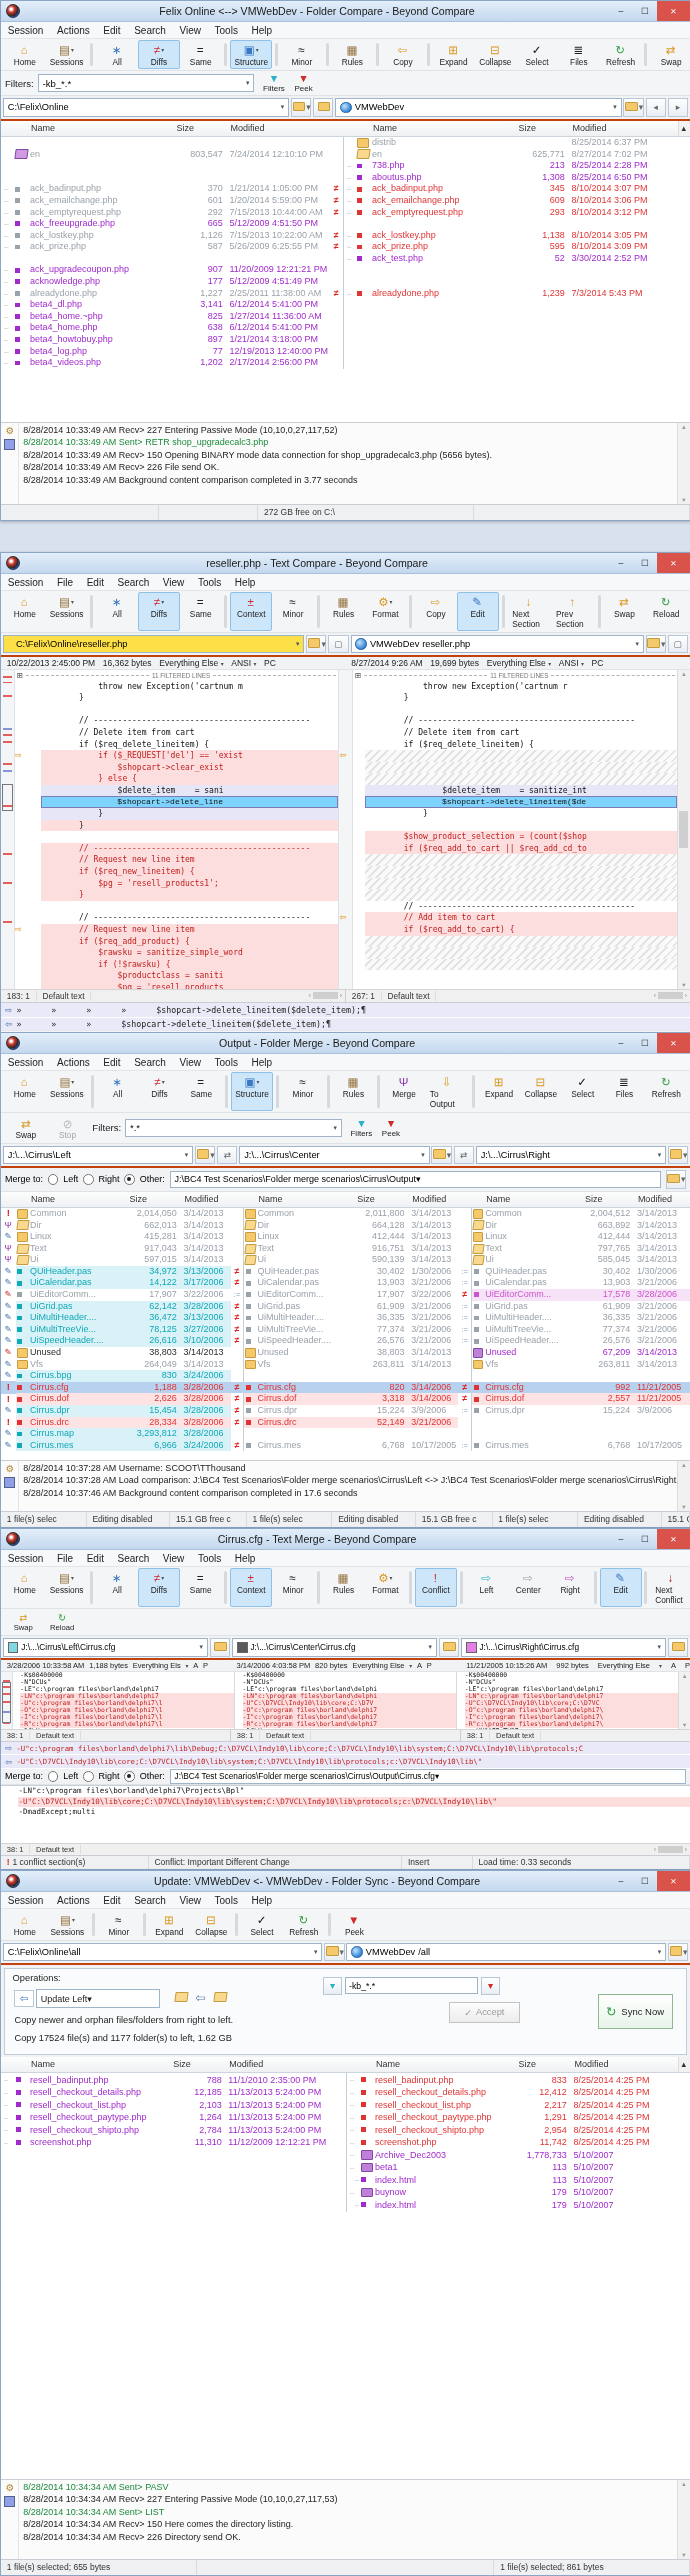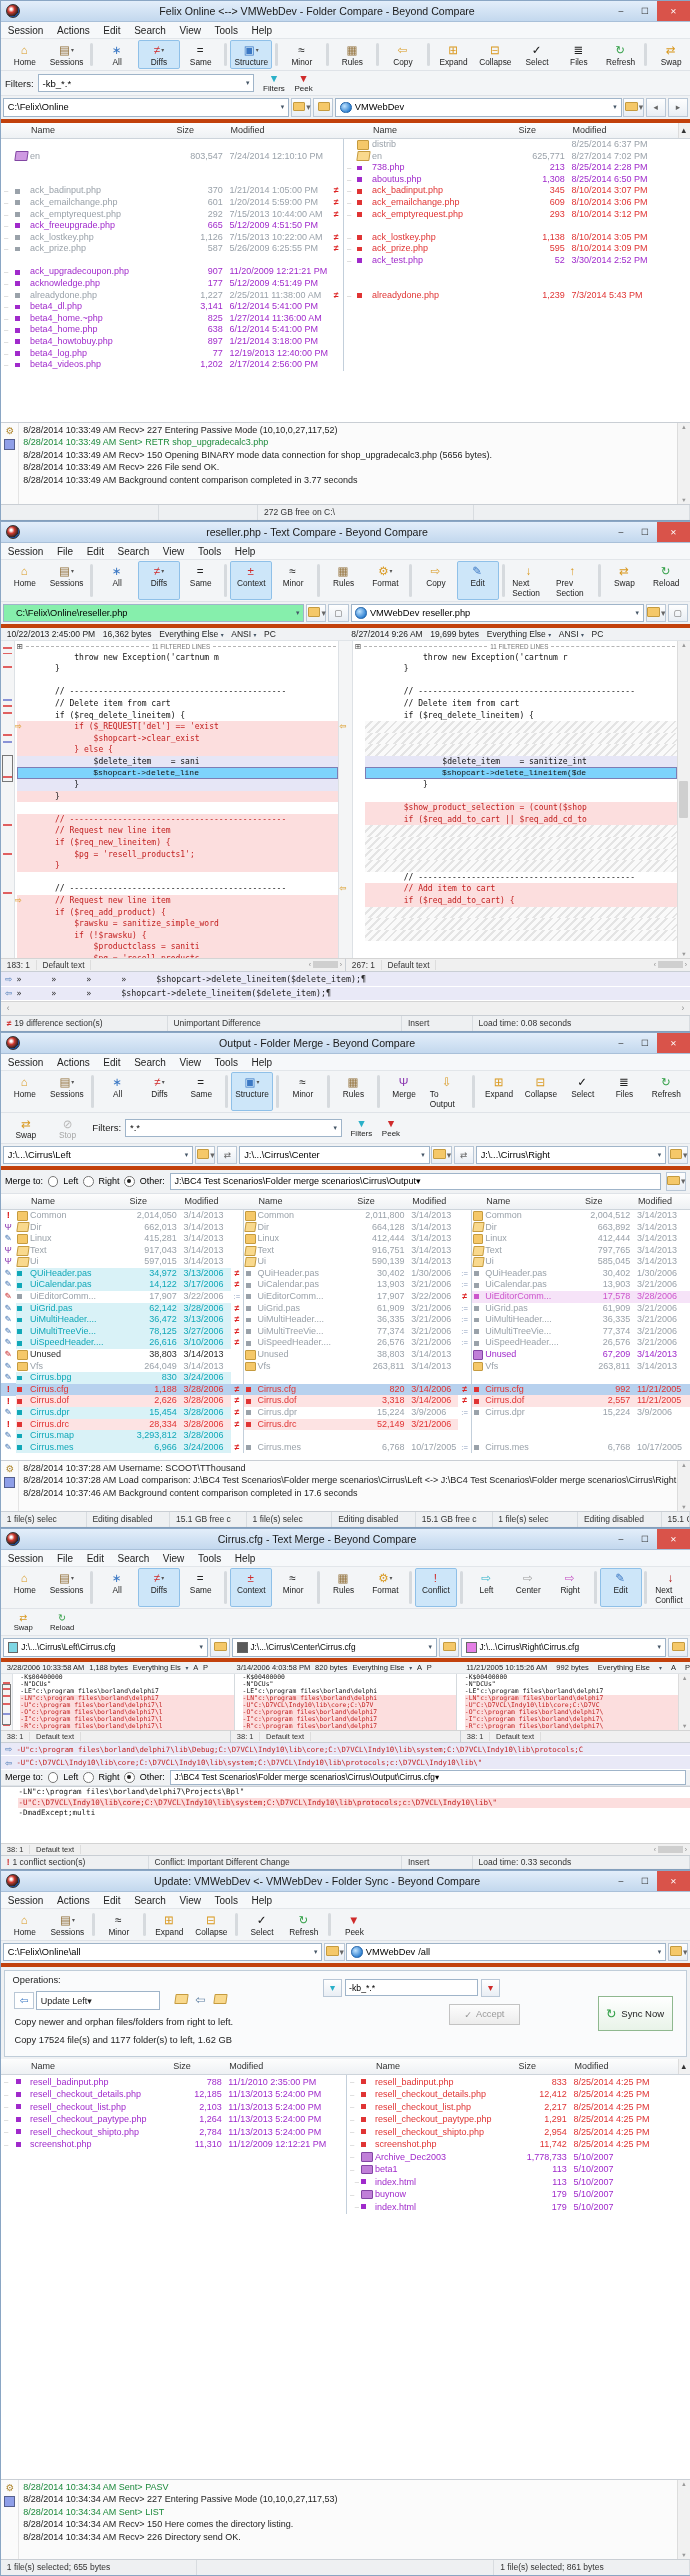--- a/index.html
+++ b/index.html
@@ -33,23 +33,23 @@
   .gold{color:#d9981e}.red{color:#cf2b2b}.grnc{color:#2f9e44}.bluc{color:#3b78c4}.brn{color:#92703a}
   .gryc{color:#9a9a9a}.blk{color:#222}.cyc{color:#2ab0c8}.magc{color:#c24ac2}.purc{color:#8a36b0}.red2{color:#b01212}
   
   .frow2{display:flex;align-items:center;background:#f3f5f7;border-bottom:1px solid #dfe3e8;padding:1px 3.9px;gap:3.9px;}
   .flbl{font-size:9.6px;color:#222;}
   .fcombo{width:207px;height:16.4px;border:1px solid #9fb4c9;background:#fff;display:flex;align-items:center;font-size:9.6px;padding:0 3.9px;}
   .fcombo .cv{flex:1;white-space:nowrap;overflow:hidden}.fcombo .dd{font-size:6.8px;color:#456;}
   .minibtn{display:flex;flex-direction:column;align-items:center;font-size:8px;color:#222;padding:1px 4.8px;}
   .minibtn .tbi{font-size:10.6px;line-height:11.6px;}
   
-  .prow{display:flex;align-items:center;gap:1.9px;padding:1.9px 1.9px;background:#f0f2f4;border-bottom:4px solid #c2410c;}
+  .prow{display:flex;align-items:center;gap:1.9px;padding:1.9px 1.9px;background:#f0f2f4;border-bottom:2px solid #c2410c;}
   .combo{height:16.4px;border:1px solid #9fb4c9;background:#fff;display:flex;align-items:center;font-size:9.3px;padding:0 3.9px;gap:2.9px;min-width:0;}
-  .combo.focus{background:#86efac;padding-left:12px;}
+  .combo.focus{background:#fde047;padding-left:12px;}
   .combo .cv{flex:1;white-space:nowrap;overflow:hidden;}
   .combo .dd{font-size:6.8px;color:#456;flex:0 0 auto;}
   .pbtn{flex:0 0 auto;width:18.3px;height:16.4px;border:1px solid #b9c7d6;background:linear-gradient(#fefefe,#e9eef4);
     display:flex;align-items:center;justify-content:center;font-size:8.7px;color:#666;gap:1px;}
   .globe{width:9.6px;height:9.6px;border-radius:50%;flex:0 0 9.6px;border:1px solid #1a5fa8;
     background:radial-gradient(circle at 35% 35%,#bfe3ff,#2d7fd0 75%);}
   .sq{width:8.7px;height:8.7px;flex:0 0 8.7px;border:1px solid #666;}
   .sq.cy{background:#7fd7e4}.sq.gr{background:#5a5a5a}.sq.mg{background:#e57fe5}
   
   .lhdr{background:linear-gradient(#fdfdfd,#eef1f4);border-bottom:1px solid #cdd4db;font-size:9px;color:#333;height:15.4px;line-height:15.4px;}
@@ -706,21 +706,21 @@
       </div>
   </div>
   <div class="sb">
     <span class="sbc" style="width:145px"></span>
       <span class="sbc" style="width:87px"></span>
     <span class="sbc" style="width:203px">272 GB free on C:\</span>
     <span class="sbc" style="flex:1"></span>
   </div>
 </div>
 
-<div class="win" id="win2" style="top:521px;height:509px">
+<div class="win" id="win2" style="top:552px;height:509px">
   <div class="tbar">
     <span class="appic"></span>
     <span class="ttl">reseller.php - Text Compare - Beyond Compare</span>
     <span class="wbtns">
         <span class="wb">–</span>
         <span class="wb">☐</span>
         <span class="wb cl">✕</span>
       </span>
   </div>
   <div class="menu">
@@ -937,21 +937,21 @@
     </div>
     <div class="cpane">
       <div class="banner">
           <span class="bx">⊞</span>
           <span class="ln"></span>
           <span>11 FILTERED LINES</span>
           <span class="ln"></span>
         </div>
       <span class="secarr" style="top:81px">⇨</span>
       <span class="secarr" style="top:255px">⇨</span>
-      <div style="padding-left:2px">
+      <div style="padding-left:26px">
           <div class="cl">            throw new Exception('cartnum m</div>
           <div class="cl">        }</div>
           <div class="cl"></div>
           <div class="cl">        // ---------------------------------------------</div>
           <div class="cl">        // Delete item from cart</div>
           <div class="cl">        if ($req_delete_lineitem) {</div>
           <div class="cl rd">            if ($_REQUEST['del'] == 'exist</div>
           <div class="cl rd">                $shopcart-&gt;clear_exist</div>
           <div class="cl rd">            } else {</div>
           <div class="cl lv">                $delete_item    = sani</div>

